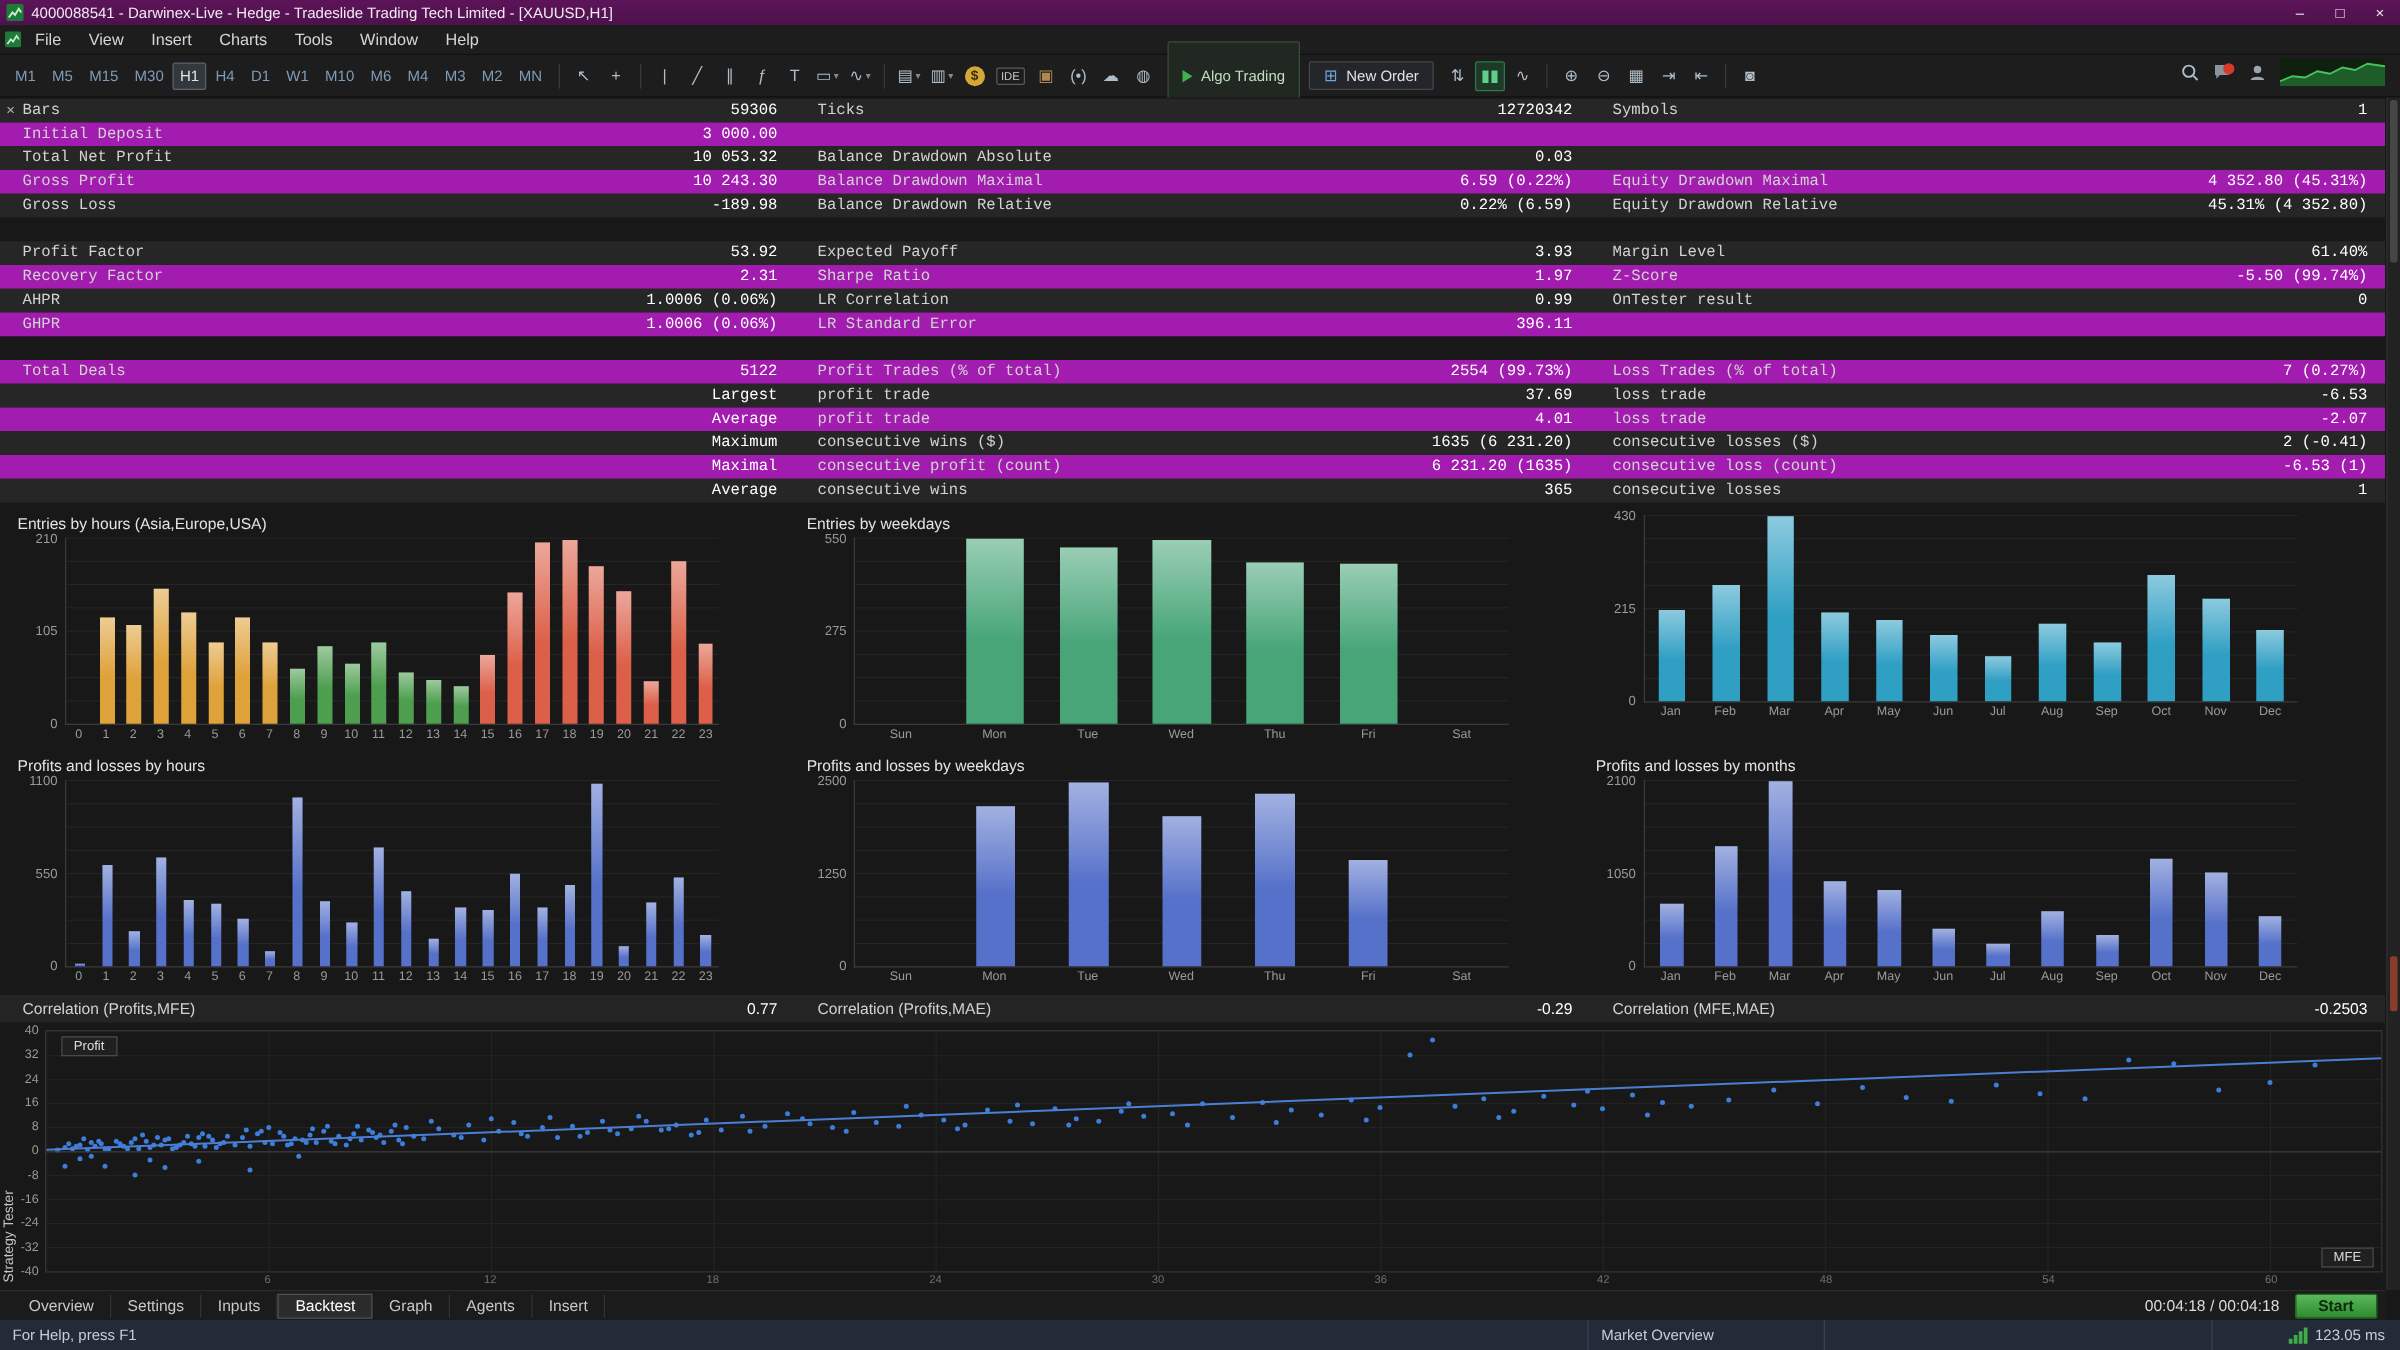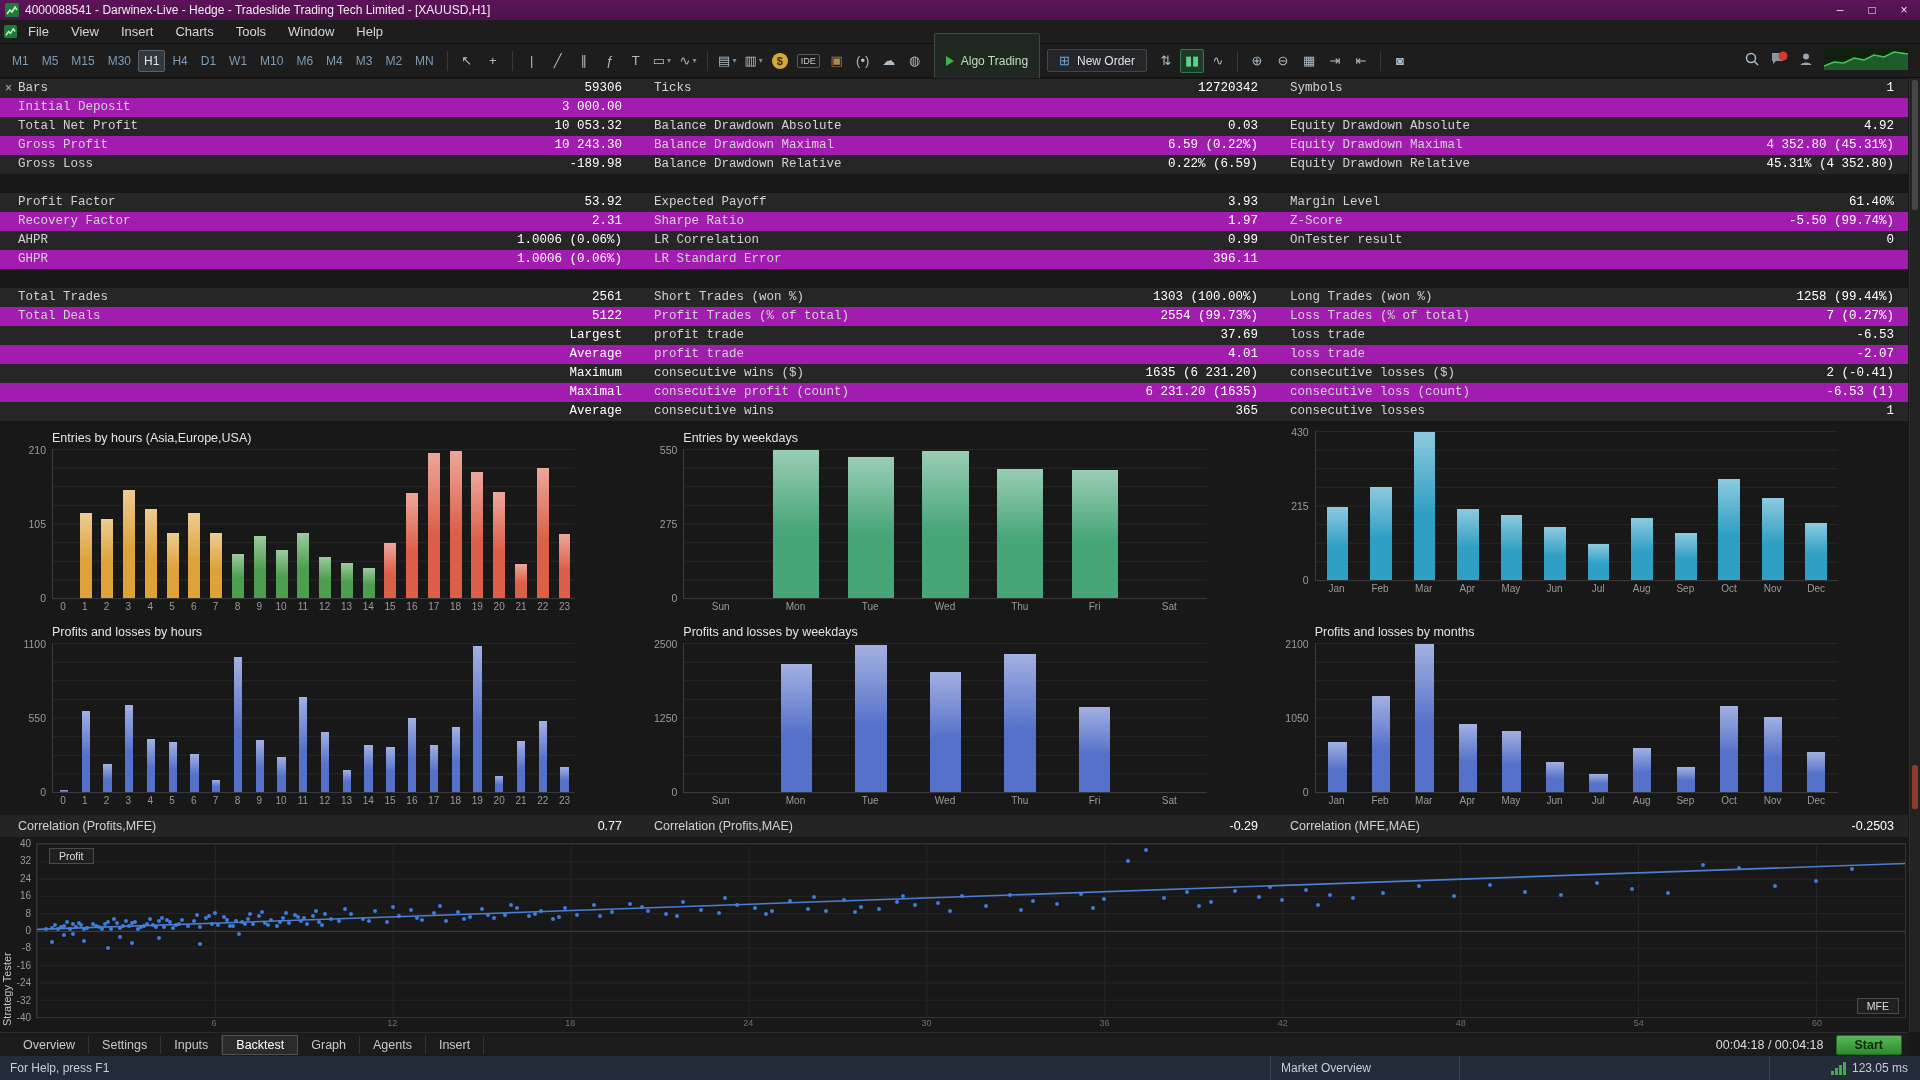--- a/index.html
+++ b/index.html
@@ -43,21 +43,21 @@
 .stats-close{position:absolute;left:5px;top:3px;color:#b4b4b4;font-size:12px;z-index:2;}
 .stats-row{display:grid;grid-template-columns:1fr 1fr 1fr;height:19px;line-height:19px;font-size:12.5px;}
 .stats-row.alt{background:#262626;}
 .stats-row.norm{background:#a21caf;}
 .stats-cell{display:flex;justify-content:space-between;padding:0 14px 0 18px;overflow:hidden;font-family:Liberation Mono, monospace;}
 .s-label{color:#d2d2d2;white-space:nowrap;}
 .s-value{color:#ffffff;white-space:nowrap;}
 
 .charts-grid{display:grid;grid-template-columns:1fr 1fr 1fr;column-gap:70px;row-gap:10px;
   padding:10px 70px 4px 14px;}
-.chart-title{font-size:12.5px;color:#e4e4e4;margin-left:38px;height:18px;white-space:nowrap;}
+.chart-title{font-size:12.5px;color:#e4e4e4;height:18px;white-space:nowrap;}
 .chart-body{display:flex;height:150px;align-items:flex-start;}
 .y-labels{width:38px;height:160px;margin-top:-5px;display:flex;flex-direction:column;
   justify-content:space-between;align-items:flex-end;padding-right:6px;font-size:10.5px;color:#9a9a9a;}
 .plot-wrap{flex:1;height:100%;}
 .plot{position:relative;height:100%;display:flex;align-items:flex-end;
   border-left:1px solid #3a3a3a;border-bottom:1px solid #3a3a3a;
   background-image:linear-gradient(#262626 1px,transparent 1px);background-size:100% 12.5%;}
 .bar-slot{flex:1;display:flex;justify-content:center;align-items:flex-end;height:100%;}
 .bar{background-image:linear-gradient(180deg,rgba(255,255,255,.45),rgba(255,255,255,0) 55%);}
 .x-wrap{display:flex;height:16px;}
@@ -317,24 +317,20 @@
         </div>
         <div class="stats-row alt">
           <div class="stats-cell">
             <span class="s-label">Total Net Profit</span>
             <span class="s-value">10 053.32</span>
           </div>
           <div class="stats-cell">
             <span class="s-label">Balance Drawdown Absolute</span>
             <span class="s-value">0.03</span>
           </div>
-          <div class="stats-cell">
-            <span class="s-label">Equity Drawdown Absolute</span>
-            <span class="s-value">4.92</span>
-          </div>
         </div>
         <div class="stats-row norm">
           <div class="stats-cell">
             <span class="s-label">Gross Profit</span>
             <span class="s-value">10 243.30</span>
           </div>
           <div class="stats-cell">
             <span class="s-label">Balance Drawdown Maximal</span>
             <span class="s-value">6.59 (0.22%)</span>
           </div>
@@ -408,34 +404,20 @@
           <div class="stats-cell">
             <span class="s-label">LR Standard Error</span>
             <span class="s-value">396.11</span>
           </div>
           <div class="stats-cell">
             <span class="s-label"></span>
             <span class="s-value"></span>
           </div>
         </div>
         <div class="stats-row blank"></div>
-        <div class="stats-row alt">
-          <div class="stats-cell">
-            <span class="s-label">Total Trades</span>
-            <span class="s-value">2561</span>
-          </div>
-          <div class="stats-cell">
-            <span class="s-label">Short Trades (won %)</span>
-            <span class="s-value">1303 (100.00%)</span>
-          </div>
-          <div class="stats-cell">
-            <span class="s-label">Long Trades (won %)</span>
-            <span class="s-value">1258 (99.44%)</span>
-          </div>
-        </div>
         <div class="stats-row norm">
           <div class="stats-cell">
             <span class="s-label">Total Deals</span>
             <span class="s-value">5122</span>
           </div>
           <div class="stats-cell">
             <span class="s-label">Profit Trades (% of total)</span>
             <span class="s-value">2554 (99.73%)</span>
           </div>
           <div class="stats-cell">

